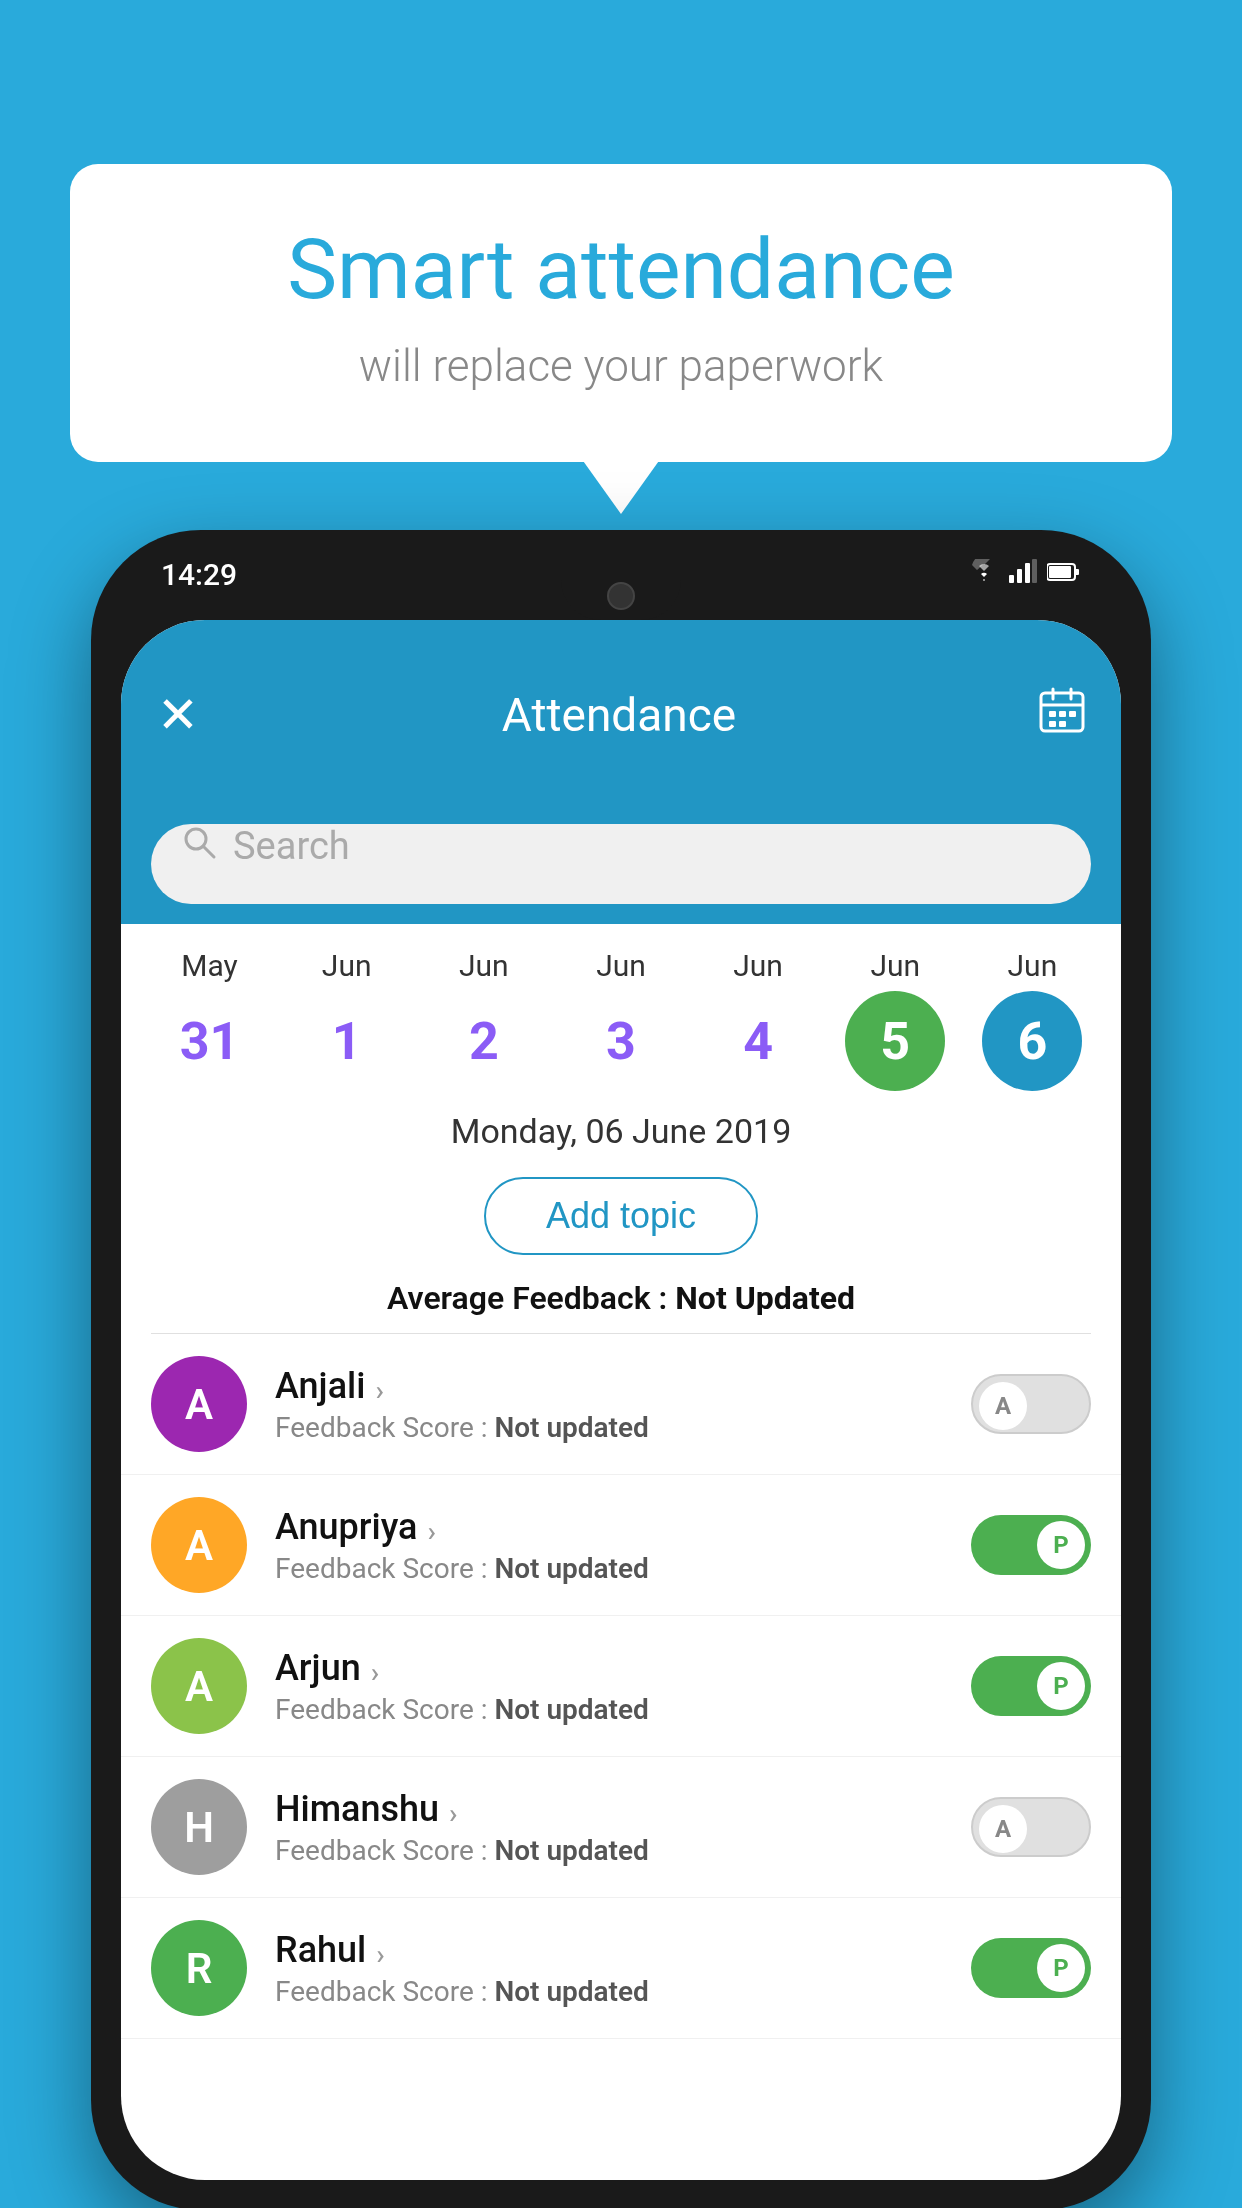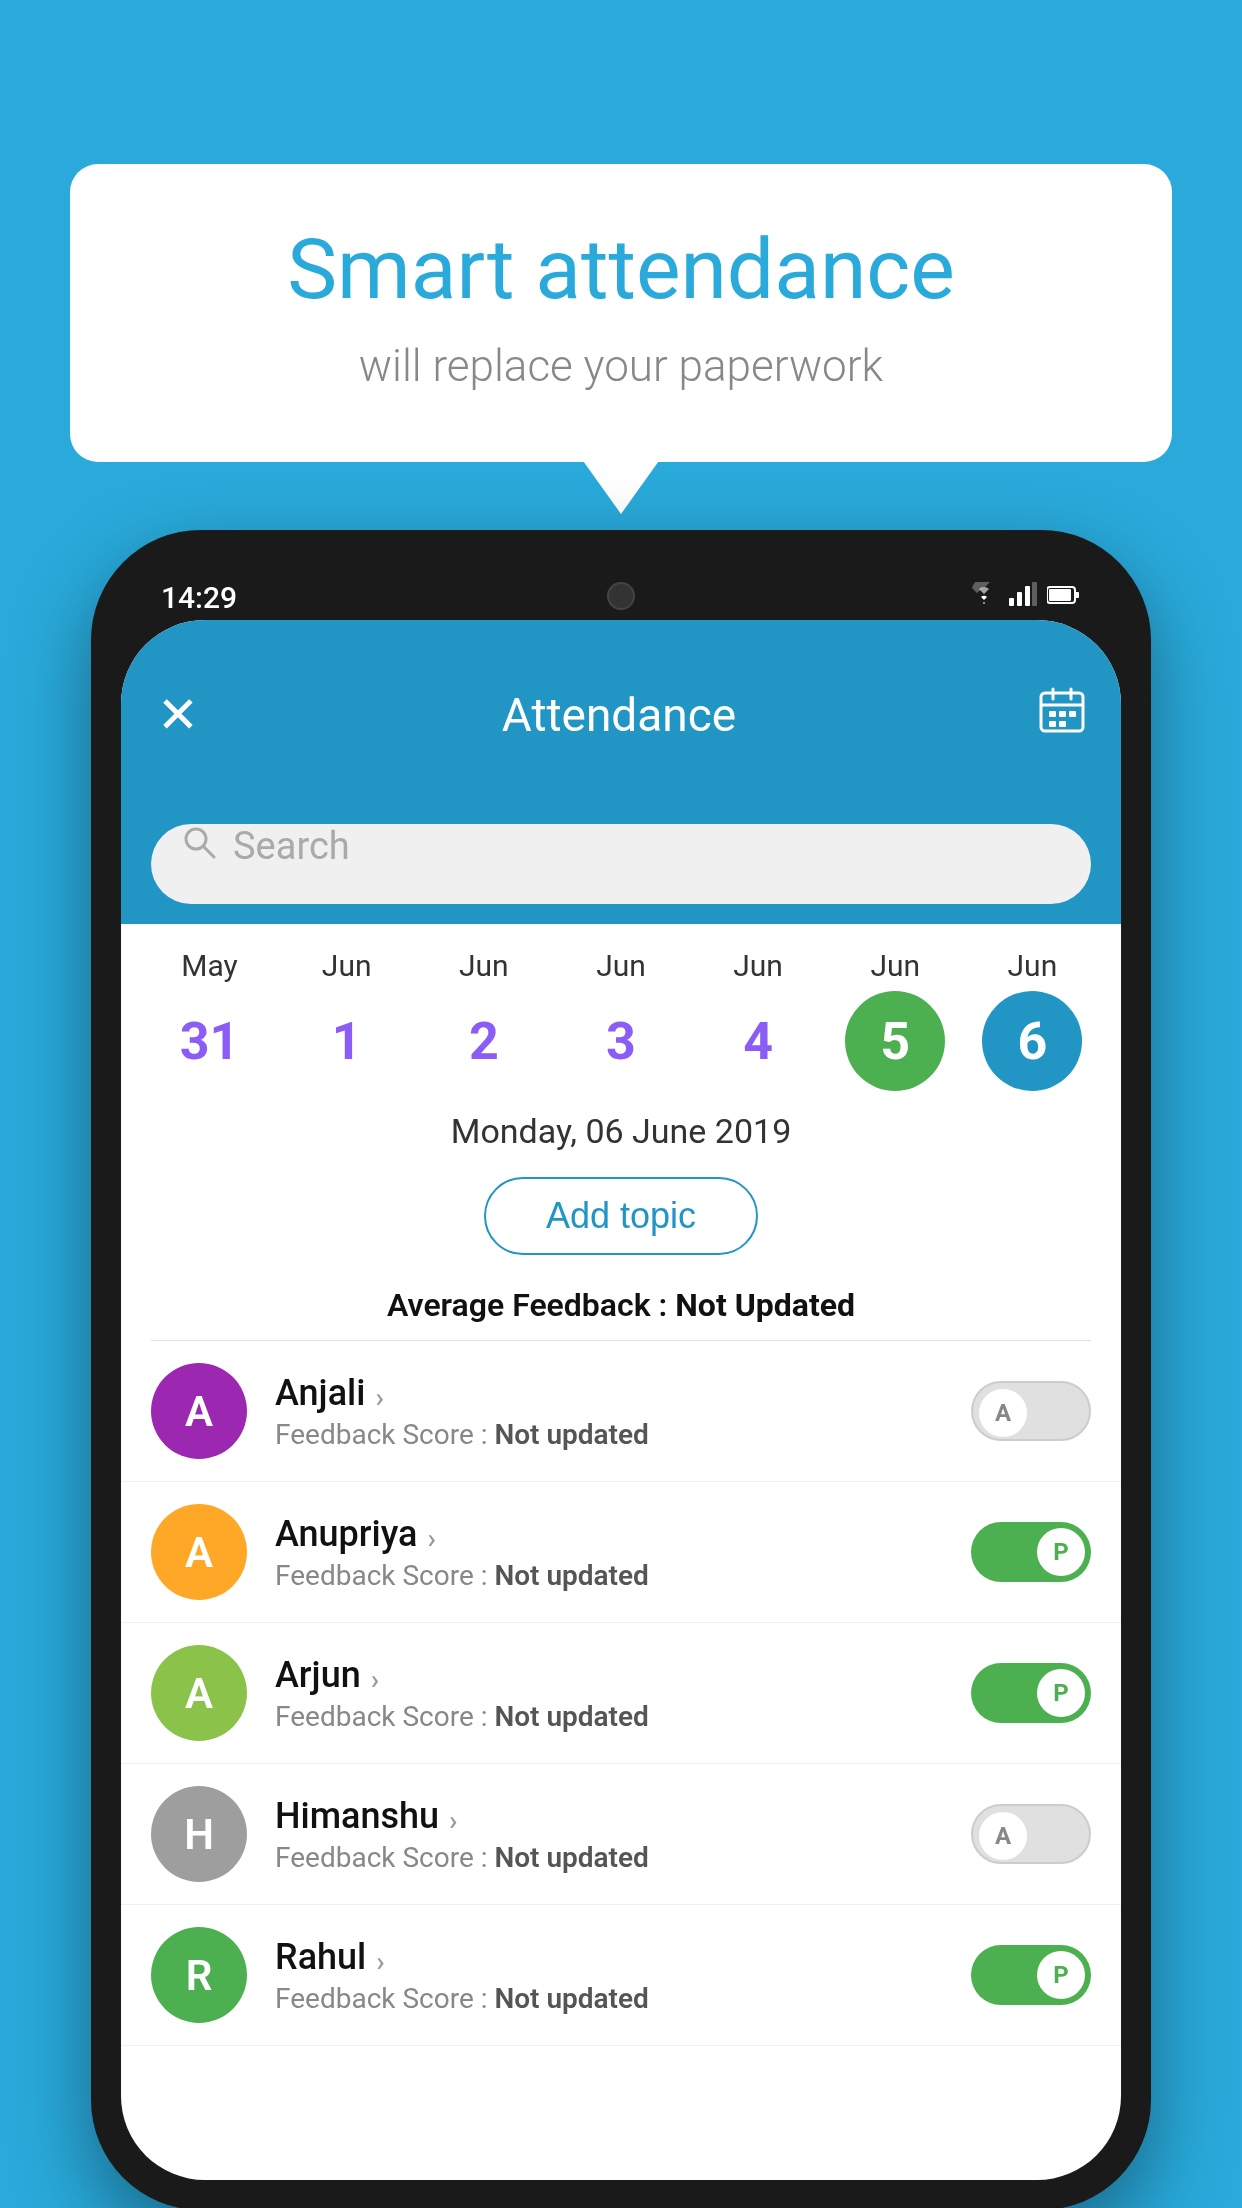--- a/index.html
+++ b/index.html
@@ -98,21 +98,21 @@
       height: 28px;
       background: #333;
       border-radius: 50%;
       z-index: 11;
       border: 2px solid #444;
     }
 
     
     .status-bar {
       position: absolute;
-      top: 42px;
+      top: 19px;
       left: 60px;
       right: 60px;
       height: 50px;
       display: flex;
       align-items: center;
       justify-content: space-between;
       z-index: 12;
       padding: 0 10px;
     }
 
@@ -269,21 +269,20 @@
       cursor: pointer;
       width: fit-content;
     }
 
     
     .avg-feedback {
       text-align: center;
       font-size: 32px;
       color: #777;
       padding: 8px 0 16px;
-      margin-top: 7px;
     }
 
     .avg-feedback span {
       color: #111;
       font-weight: 600;
     }
 
     
     .divider {
       height: 1px;

